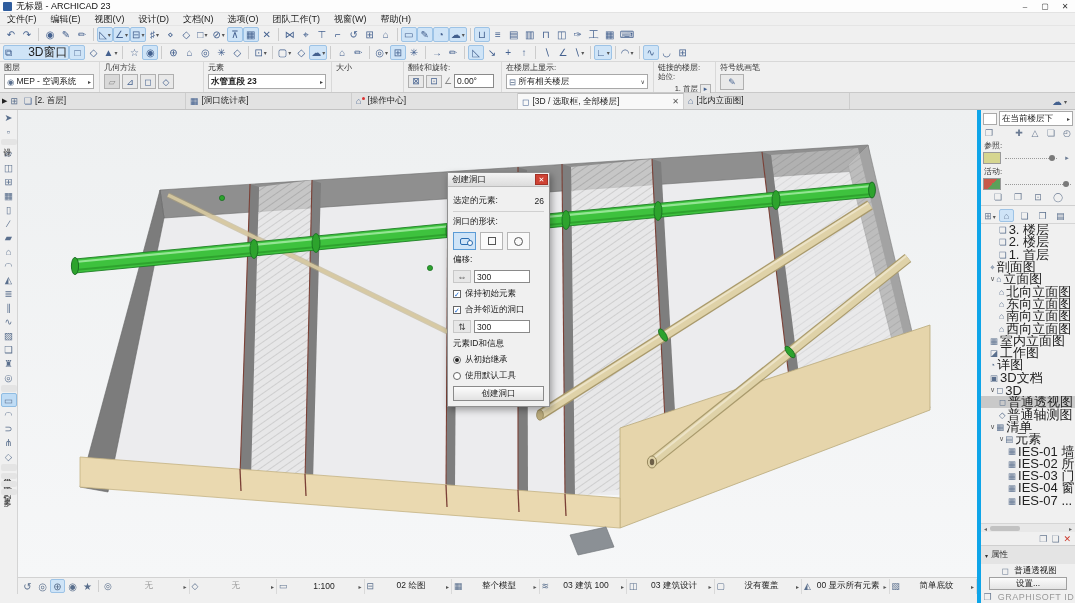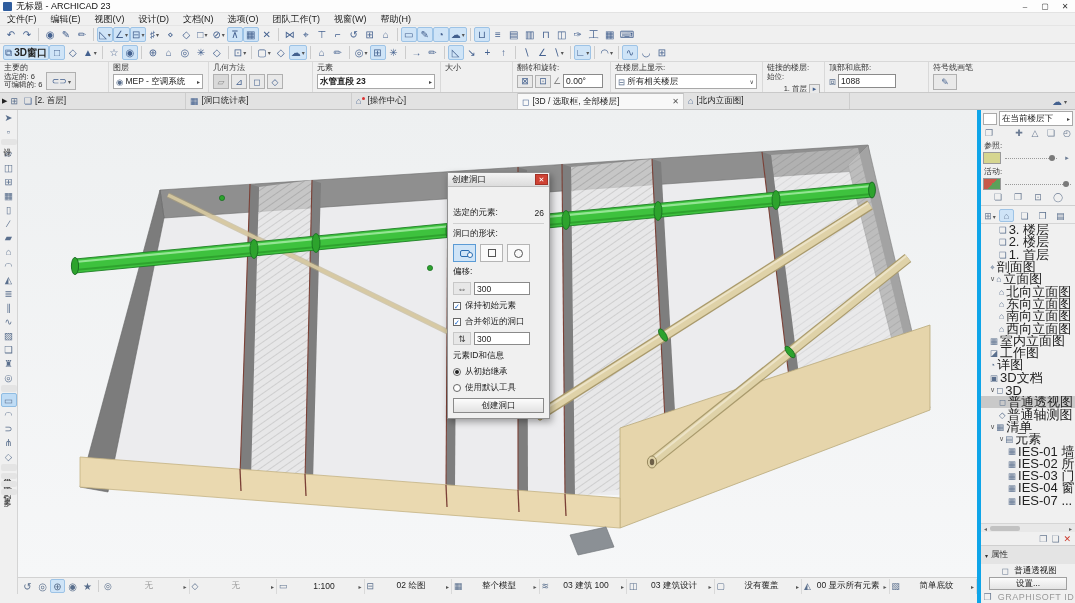--- a/index.html
+++ b/index.html
@@ -17,21 +17,21 @@
   .win-controls{margin-left:auto;display:flex;}
   .win-btn{width:20px;height:12px;display:flex;align-items:center;justify-content:center;font-size:8px;color:#333;}
   .menubar{position:absolute;left:0;top:13px;width:860px;height:12px;display:flex;align-items:center;background:var(--chrome);}
   .menu-item{padding:0 7px;font-size:9px;color:#222;line-height:12px;}
   .toolbar{position:absolute;left:0;width:1075px;height:18px;display:flex;align-items:center;padding-left:3px;background:var(--chrome);}
   .tb1{top:25px;border-top:1px solid #e5e5e5;}
   .tb2{top:43px;border-top:1px solid #dcdcdc;}
   .tb-btn{min-width:16px;height:15px;display:flex;align-items:center;justify-content:center;color:var(--icon-blue);font-size:10px;border-radius:2px;border:1px solid transparent;padding:0 1px;}
   .tb-btn .glyph{line-height:13px;}
   .tb-btn.on{background:var(--toggle-bg);border-color:var(--toggle-bd);}
-  .tb-label{font-size:10px;color:#222;margin-left:2px;font-weight:bold;}
+  .tb-label{font-size:12px;color:#222;margin-left:16px;}
   .caret{font-size:6px;color:#555;margin-left:1px;}
   .tb-sep{width:1px;height:13px;background:#cccccc;margin:0 3px;}
   
   .infobox{position:absolute;left:0;top:61px;width:1075px;height:32px;display:flex;background:var(--chrome);border-top:1px solid #d8d8d8;border-bottom:1px solid #c9c9c9;}
   .ib-sec{border-right:1px solid #d9d9d9;padding:1px 4px;position:relative;flex:none;}
   .ib-label{font-size:8px;color:#333;line-height:9px;white-space:nowrap;}
   .ib-row{display:flex;align-items:center;margin-top:2px;gap:2px;}
   .combo{display:flex;align-items:center;border:1px solid #a8a8a8;background:#fff;height:15px;font-size:8.5px;padding:0 2px;gap:2px;white-space:nowrap;overflow:hidden;}
   .combo .cend{margin-left:auto;font-size:6px;color:#444;}
   .mini-btn{border:1px solid #b0b0b0;background:#e9e9e9;height:15px;min-width:16px;display:flex;align-items:center;justify-content:center;font-size:9px;color:var(--icon-blue);}
@@ -52,21 +52,21 @@
   .toolbox{position:absolute;left:0;top:110px;width:18px;height:485px;background:var(--chrome);border-right:1px solid #d4d4d4;display:flex;flex-direction:column;align-items:center;overflow:hidden;}
   .tbx-btn{width:16px;height:14px;display:flex;align-items:center;justify-content:center;color:#5a6f8d;font-size:9.5px;border-radius:2px;flex:none;}
   .tbx-btn.on{background:#bfdcf5;border:1px solid #8fbce2;}
   .tbx-label{writing-mode:vertical-lr;font-size:8px;color:#444;letter-spacing:1px;padding:2px 0;flex:none;background:#e4e4e4;width:16px;text-align:center;border-radius:2px;margin:1px 0;}
   
   .viewport{position:absolute;left:18px;top:110px;width:959px;height:467px;background:var(--viewport-bg);}
   
   .dlg{position:absolute;left:447px;top:172px;width:103px;background:#f0f0f0;border:1px solid #909090;box-shadow:2px 3px 7px rgba(0,0,0,.35);z-index:6;}
   .dlg-title{height:14px;background:linear-gradient(#f4f4f4,#dcdcdc);display:flex;align-items:center;font-size:8.5px;padding-left:4px;border-bottom:1px solid #bbb;}
   .dlg-close{width:13px;height:11px;background:var(--close-red);color:#fff;font-size:7px;margin-left:auto;margin-right:1px;display:flex;align-items:center;justify-content:center;border:1px solid #a33227;}
-  .dlg-body{padding:20px 5px 5px 5px;font-size:8.5px;color:#222;}
+  .dlg-body{padding:8px 5px 5px 5px;font-size:8.5px;color:#222;}
   .dlg-row{display:flex;align-items:center;margin-bottom:4px;}
   .dlg-hr{border-top:1px solid #d0d0d0;margin:3px 0 4px 0;}
   .shape-btn{width:23px;height:18px;border:1px solid #b5b5b5;background:#fafafa;display:flex;align-items:center;justify-content:center;margin-right:4px;}
   .shape-btn.on{background:var(--toggle-bg);border-color:#5b9bd5;}
   .sh-rect{width:10px;height:7px;border:1px solid #2b6cb0;border-radius:2px;position:relative;}
   .sh-circ-sm{position:absolute;right:-4px;top:1px;width:6px;height:6px;border:1px solid #2b6cb0;border-radius:50%;background:#fafafa;}
   .sh-square{width:8px;height:8px;border:1px solid #555;}
   .sh-circle{width:9px;height:9px;border:1px solid #555;border-radius:50%;}
   .dlg-ic{width:18px;height:13px;display:flex;align-items:center;justify-content:center;color:#444;font-size:9px;border:1px solid #c8c8c8;background:#e7e7e7;margin-right:3px;}
   .dlg-input{width:56px;height:13px;border:1px solid #8a8a8a;background:#fff;font-size:8.5px;padding:0 2px;display:flex;align-items:center;}
@@ -388,33 +388,20 @@
     </div>
     <div class="tb-btn">
       <span class="glyph">◡</span>
     </div>
     <div class="tb-btn">
       <span class="glyph">⊞</span>
     </div>
   </div>
 
 <div class="infobox">
-  <div class="ib-sec" style="width:109px">
-    <div class="ib-label">主要的</div>
-    <div style="display:flex;align-items:center;">
-      <div>
-        <div class="tiny">选定的: 6</div>
-        <div class="tiny">可编辑的: 6</div>
-      </div>
-      <div class="mini-btn" style="margin-left:4px;width:30px;height:18px">
-        <span>⊂⊃</span>
-          <span class="caret">▾</span>
-      </div>
-    </div>
-  </div>
   <div class="ib-sec" style="width:100px">
     <div class="ib-label">图层</div>
     <div class="ib-row">
       <div class="combo" style="width:90px">
         <span style="color:#5a6f8d">◉</span>
         <span>MEP - 空调系统</span>
         <span class="cend">▸</span>
       </div>
     </div>
   </div>
@@ -457,27 +444,20 @@
         <span class="cend">∨</span>
       </div>
     </div>
   </div>
   <div class="ib-sec" style="width:62px">
     <div class="ib-label">链接的楼层:</div>
     <div class="tiny" style="margin-top:1px">始位:</div>
     <div class="ib-row" style="justify-content:flex-end">
       <span class="tiny">1. 首层</span>
       <span class="mini-btn" style="height:11px;min-width:11px;font-size:7px">▸</span>
-    </div>
-  </div>
-  <div class="ib-sec" style="width:104px">
-    <div class="ib-label">顶部和底部:</div>
-    <div class="ib-row">
-      <span style="color:#5a6f8d;font-size:11px">⧈</span>
-      <div class="ib-input" style="width:58px">1088</div>
     </div>
   </div>
   <div class="ib-sec" style="flex:1;border-right:none">
     <div class="ib-label">符号线画笔</div>
     <div class="ib-row">
       <div class="mini-btn" style="width:24px;height:16px">✎</div>
     </div>
   </div>
 </div>
 

